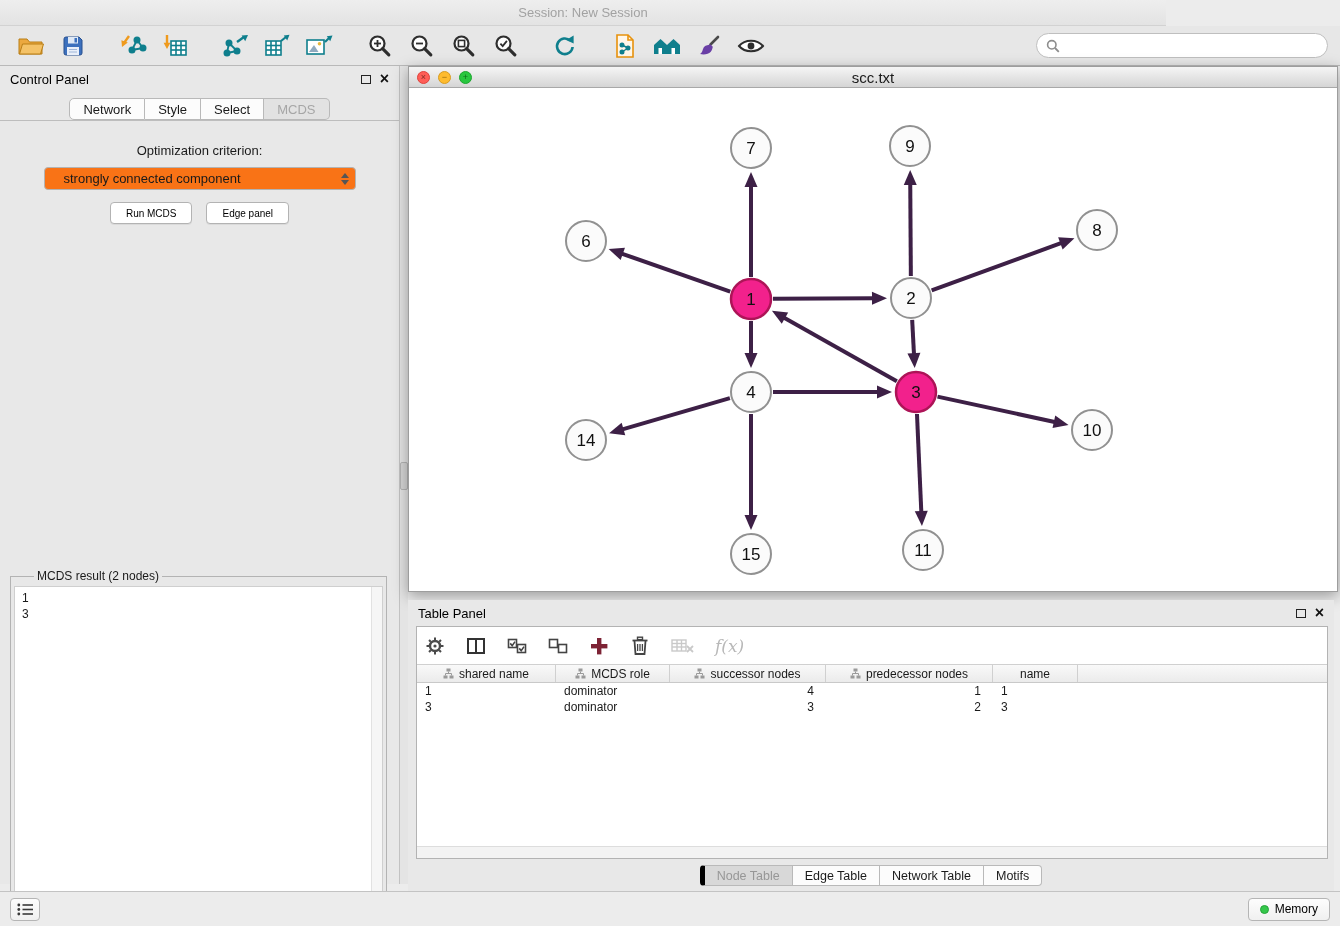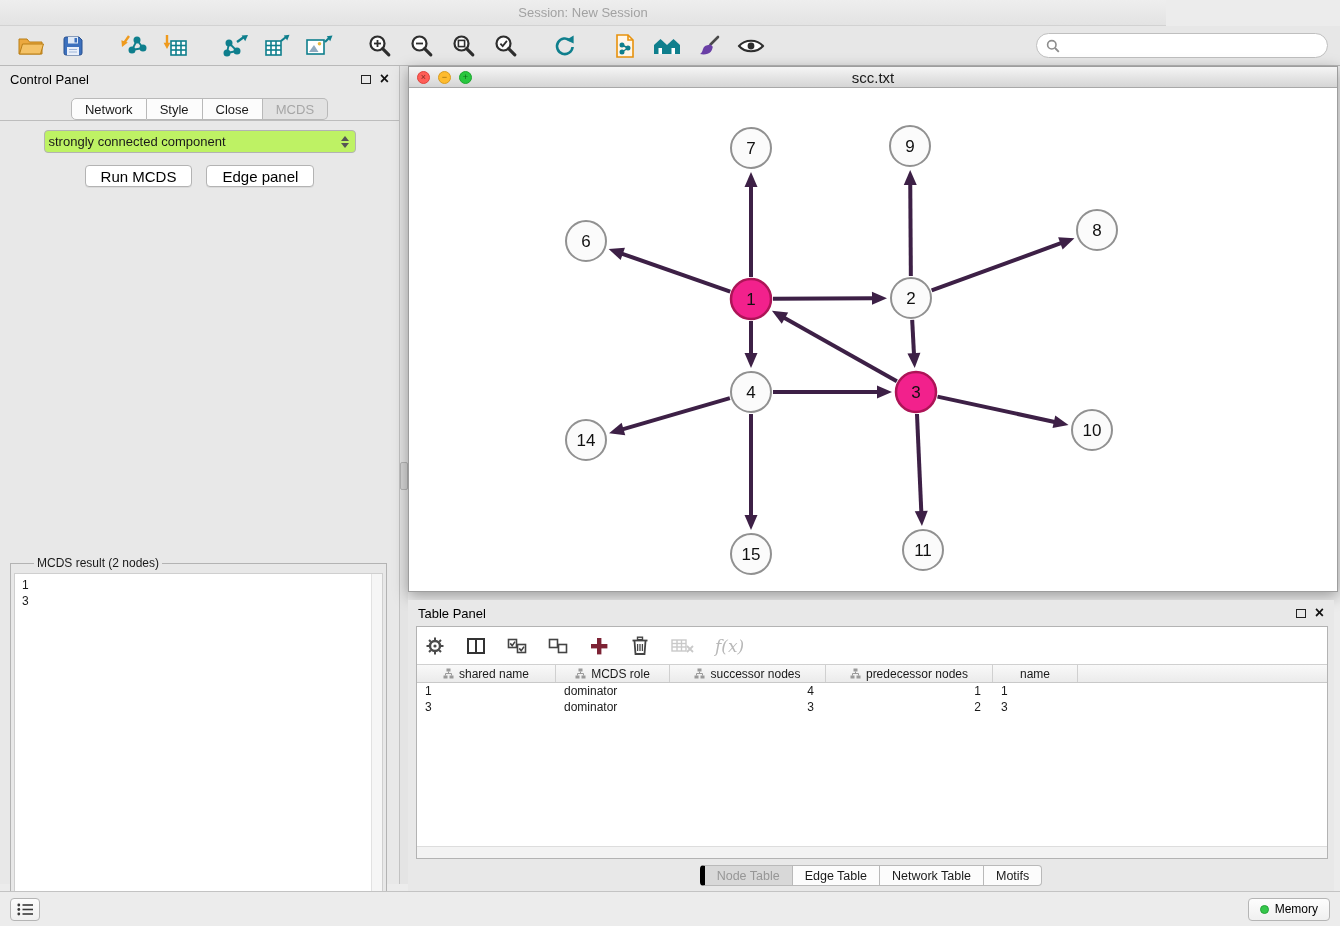--- a/index.html
+++ b/index.html
@@ -54,32 +54,32 @@
   .cp-tab {
     height:22px; line-height:21px; padding:0 13px; font-size:13px;
     background:#fcfcfc; border:1px solid #b9b9b9; border-left:none; cursor:default;text-align:right;
   }
   .cp-tab:first-child { border-left:1px solid #b9b9b9; border-radius:5px 0 0 5px; }
   .cp-tab:last-child { border-radius:0 5px 5px 0; }
   .cp-tab.selected { background:#e2e2e2; color:#a6a6a6; }
   .cp-content { position:relative; height:calc(100% - 55px); }
   .opt-label { text-align:center; margin-top:22px; font-size:13px; }
   .mac-select {
-    margin:9px auto 0 auto; width:312px; height:23px; background:#bef264;
+    margin:9px auto 0 auto; width:312px; height:23px; background:#f97316;
     border:1px solid #b3b3b3; border-radius:4px; display:flex; align-items:center;
-    padding:0 6px 0 4px; font-size:13px;
+    padding:0 6px 0 19px; font-size:13px;
   }
   .select-value { flex:1; }
   .select-arrows { display:flex; flex-direction:column; gap:2px; align-items:center; }
   .arr-up { width:0; height:0; border-left:4px solid transparent; border-right:4px solid transparent; border-bottom:5px solid #555; }
   .arr-dn { width:0; height:0; border-left:4px solid transparent; border-right:4px solid transparent; border-top:5px solid #555; }
   .btn-row { display:flex; justify-content:center; gap:14px; margin-top:12px; }
   .mac-btn {
     background:#fff; border:1px solid #b3b3b3; border-radius:4px;
-    height:22px; padding:0 15px; font-size:15px; font-family:"Liberation Sans",sans-serif;
+    height:22px; padding:0 15px; font-size:10px; font-family:"Liberation Sans",sans-serif;
     box-shadow:0 1px 0 rgba(0,0,0,0.06); cursor:default;
   }
   .result-fieldset {
     position:absolute; left:10px; right:12px; top:426px; height:378px;
     border:1px solid #b3b3b3; padding:3px; background:#e8e8e8;
   }
   .result-fieldset legend { font-size:12px; padding:0 3px; margin-left:20px; }
   .result-area {
     position:relative; width:100%; height:100%; background:#fff;
     border:1px solid #cfcfcf; font-size:12px; line-height:16px; padding:3px 7px;
@@ -352,24 +352,25 @@
     <div class="panel-header">
       <span class="panel-title">Control Panel</span>
       <span class="panel-icons">
         <span class="float-btn"></span>
         <span class="close-btn">×</span>
       </span>
     </div>
     <div class="cp-tabs">
       <span class="cp-tab">Network</span>
       <span class="cp-tab">Style</span>
-      <span class="cp-tab">Close</span>
+      <span class="cp-tab">Select</span>
       <span class="cp-tab selected">MCDS</span>
     </div>
     <div class="cp-content">
+      <div class="opt-label">Optimization criterion:</div>
       <div class="mac-select">
         <span class="select-value">strongly connected component</span>
         <span class="select-arrows">
             <span class="arr-up"></span>
             <span class="arr-dn"></span>
           </span>
       </div>
       <div class="btn-row">
         <button class="mac-btn">Run MCDS</button>
         <button class="mac-btn">Edge panel</button>

